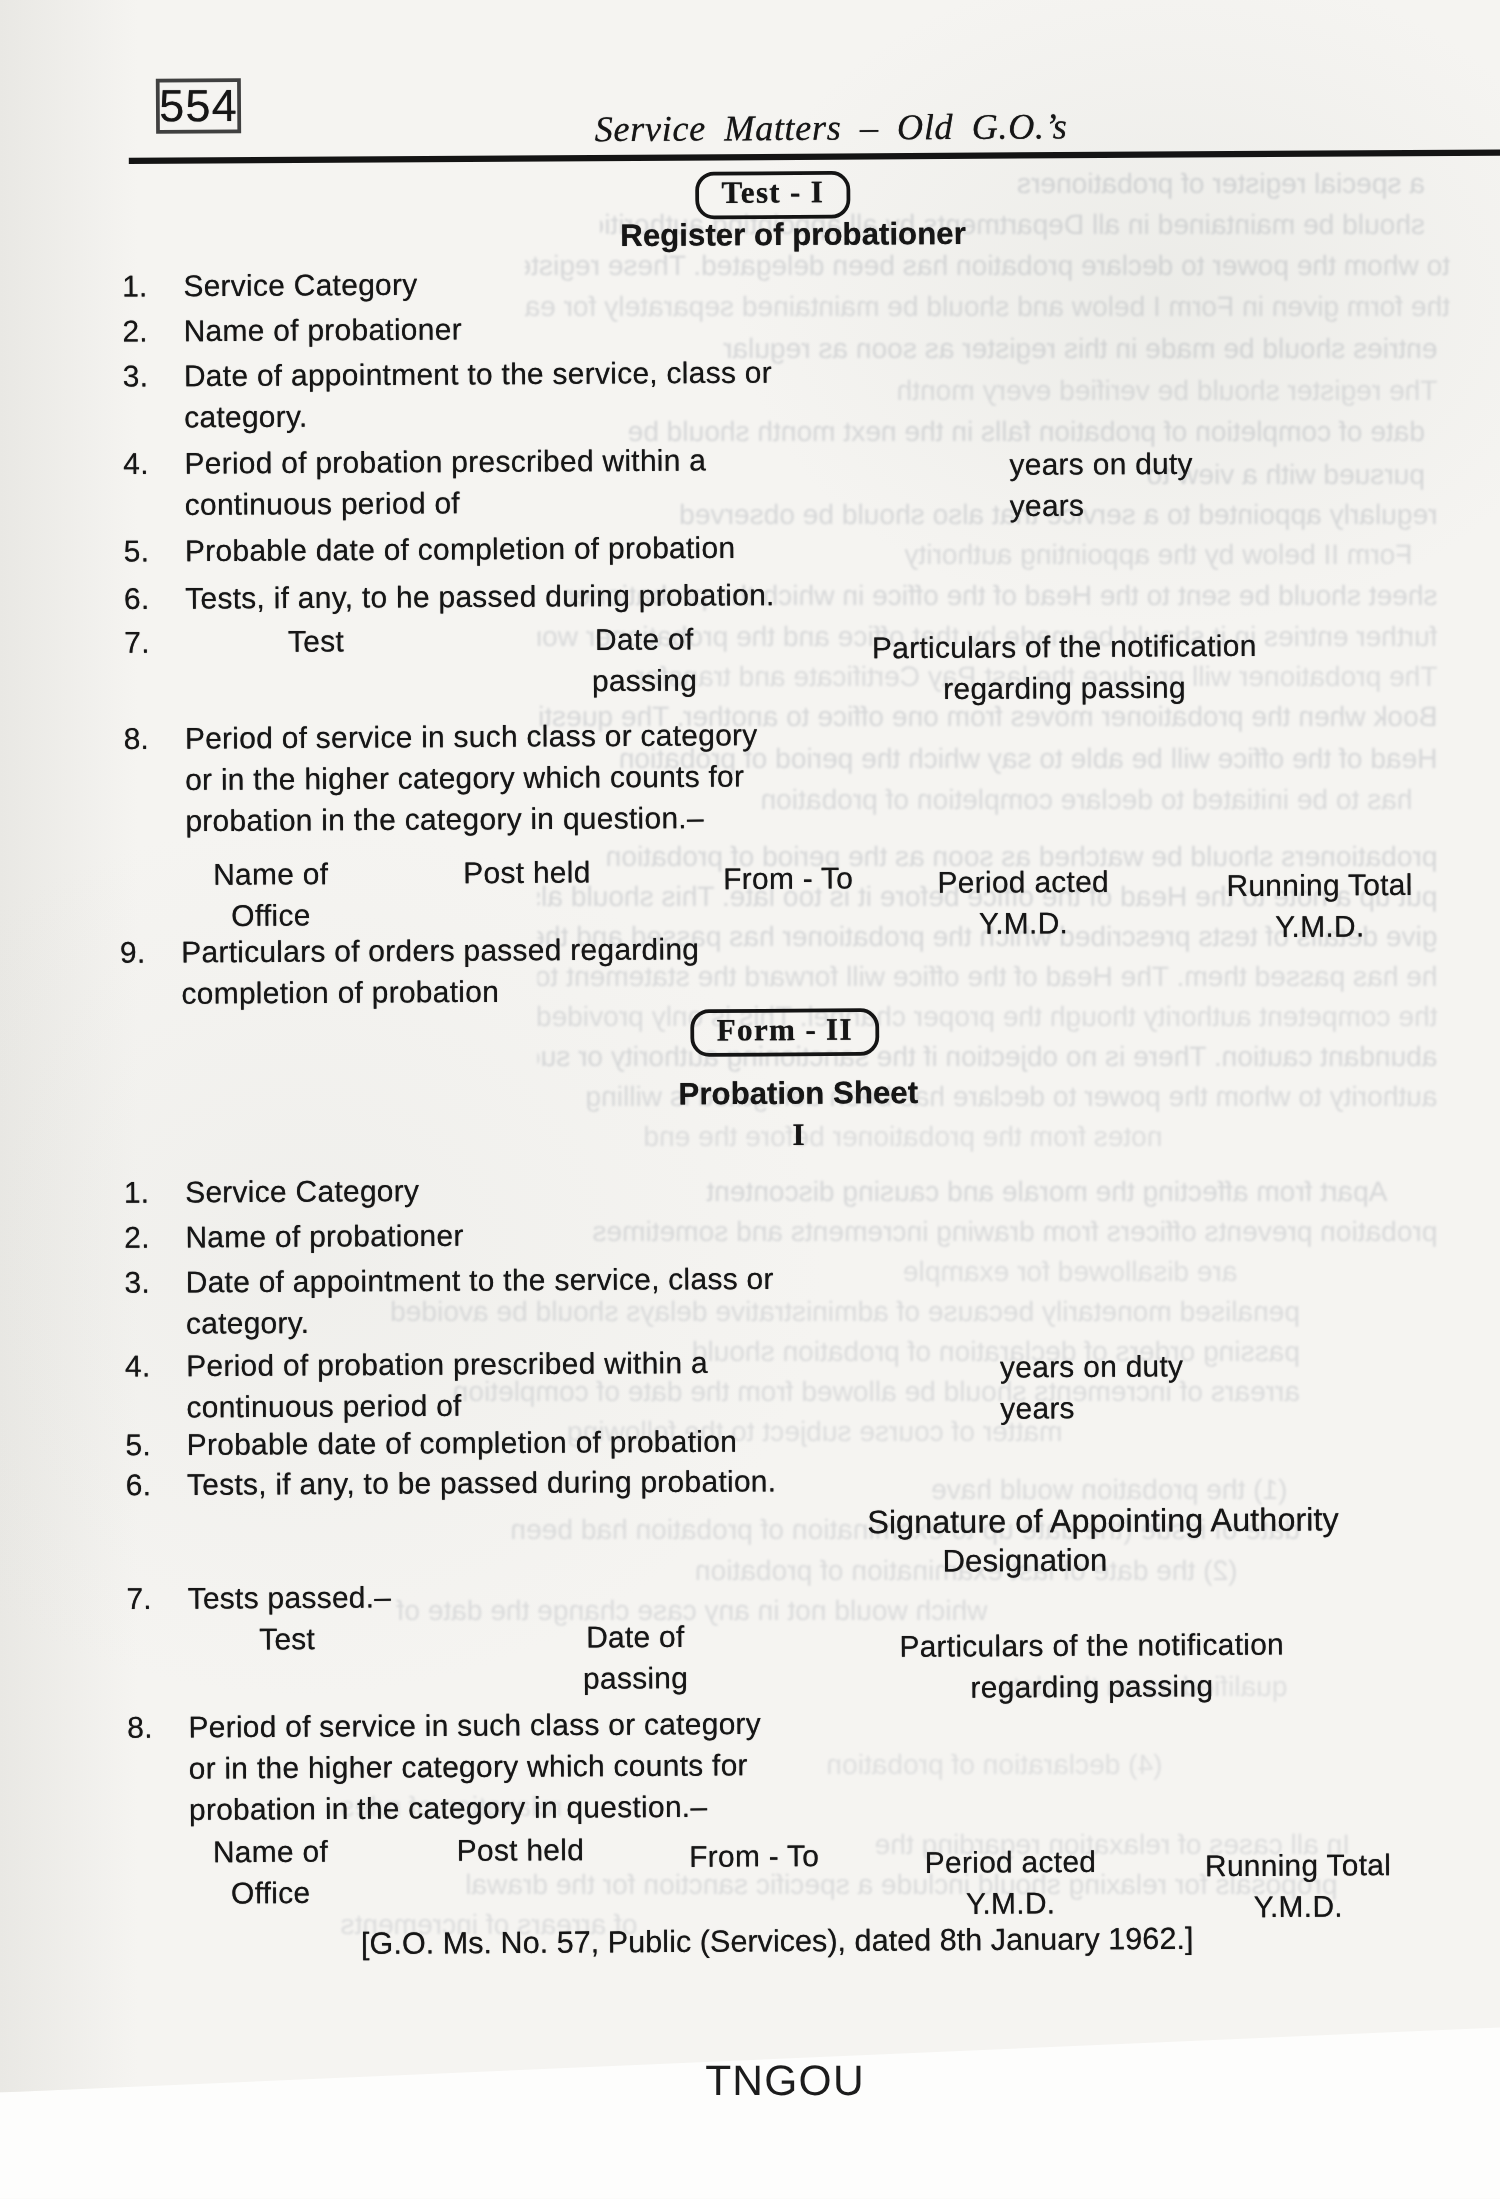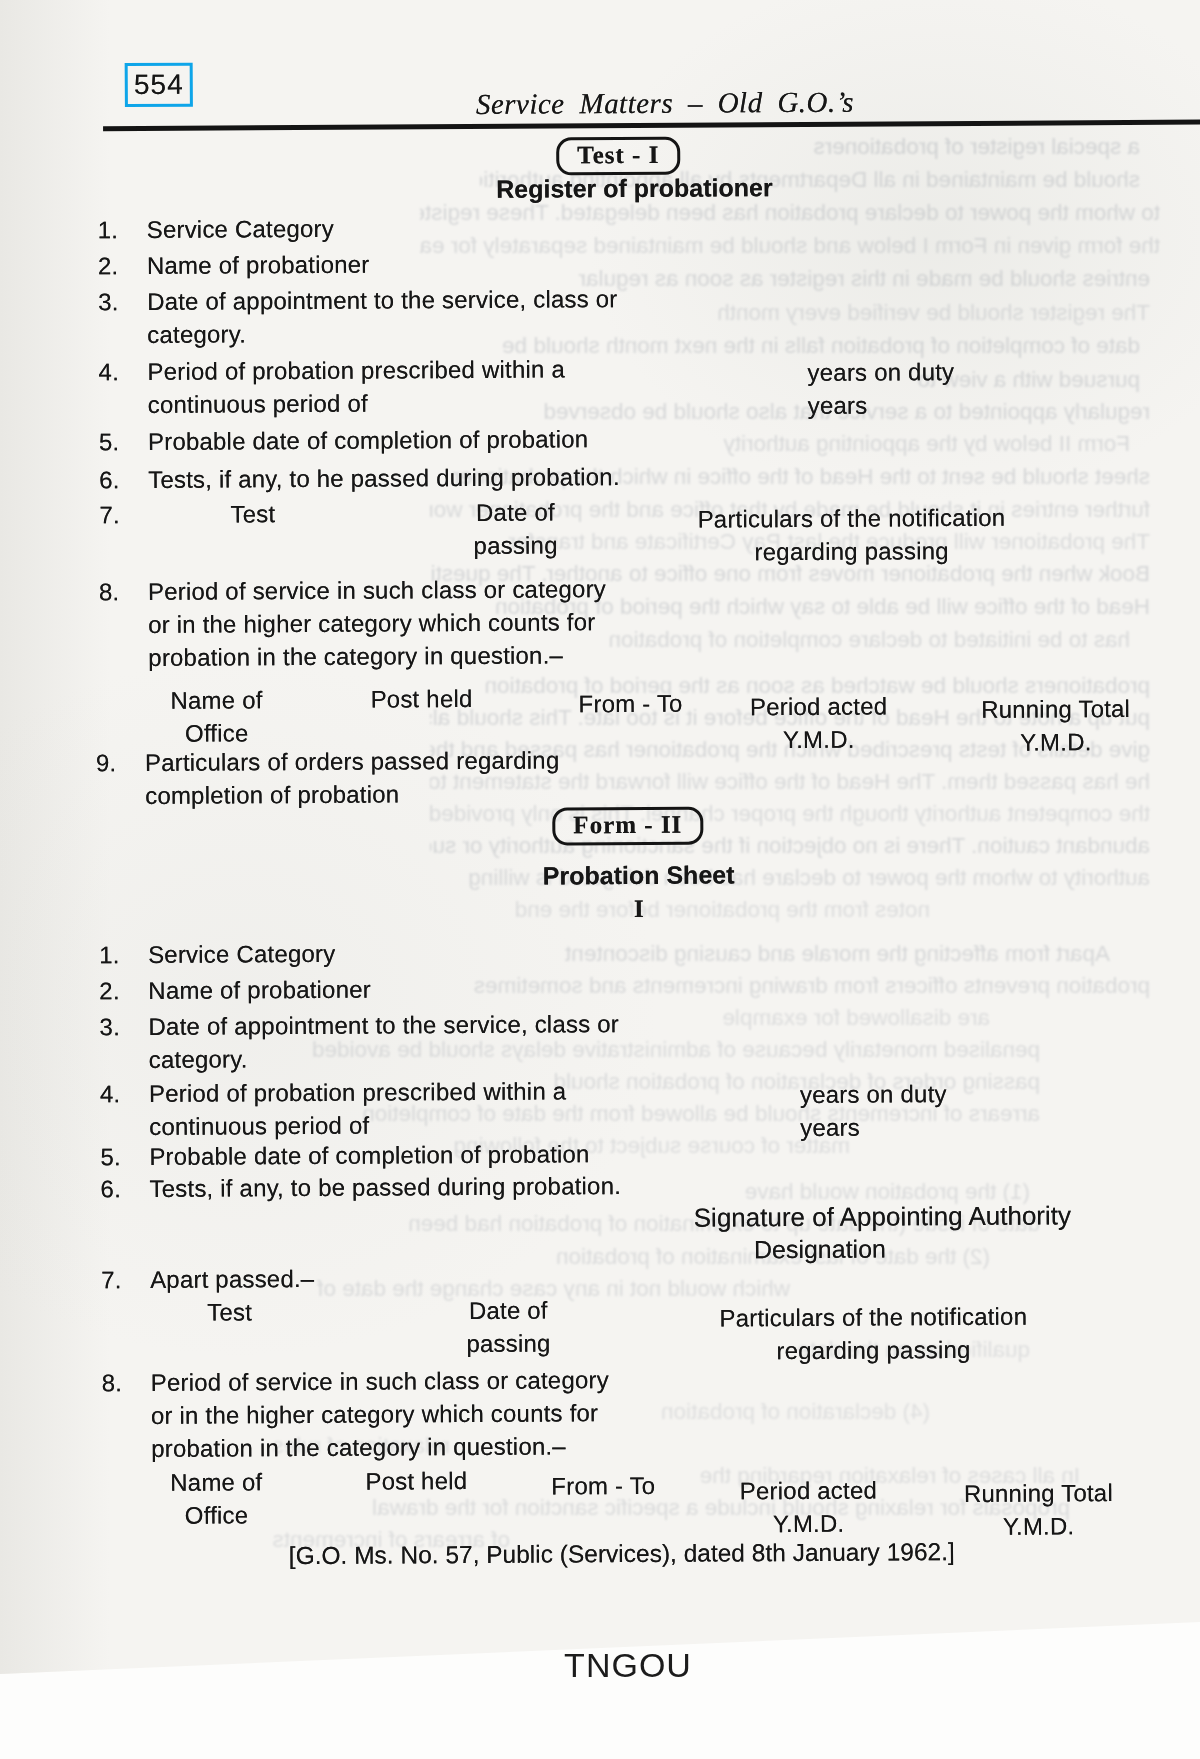--- a/index.html
+++ b/index.html
@@ -28,22 +28,22 @@
   
   #content{
     position:absolute;left:0;top:0;width:1200px;height:1680px;z-index:2;
     transform:rotate(-0.35deg);transform-origin:140px 120px;
     text-shadow:0 0 .6px rgba(10,10,10,.75);
   }
   .abs{position:absolute;}
   .ml{white-space:pre-line;}
   #page-number-box{
     left:125px;top:63px;width:62px;height:38px;
-    border:3px solid #0ea5e9;display:flex;align-items:center;justify-content:center;
-    font-size:28px;letter-spacing:1px;
+    border:3px solid #404040;display:flex;align-items:center;justify-content:center;
+    font-size:36px;letter-spacing:1px;
   }
   #header-title{
     left:360px;top:90px;width:610px;text-align:center;
     font-family:"Liberation Serif",serif;font-style:italic;font-size:29px;
     word-spacing:7px;letter-spacing:.5px;
   }
   #header-rule{left:103px;top:126px;width:1097px;height:5px;background:#141414;}
   .form-badge{
     border:3px solid #141414;border-radius:15px;padding:1px 18px 3px 18px;
     font-family:"Liberation Serif",serif;font-weight:700;font-size:25px;
@@ -218,21 +218,21 @@
   <div class="abs list-item txt" style="left:94px;top:1172px;width:640px;">
     <span class="li-num">6.</span>
     <span class="li-text ml">Tests, if any, to be passed during probation.</span>
   </div>
 
   <div id="signature-line" class="abs" style="left:687px;top:1206px;">Signature of Appointing Authority</div>
   <div id="designation-line" class="abs" style="left:713px;top:1239px;">Designation</div>
 
   <div class="abs list-item txt" style="left:94px;top:1263px;width:400px;">
     <span class="li-num">7.</span>
-    <span class="li-text ml">Apart passed.–</span>
+    <span class="li-text ml">Tests passed.–</span>
   </div>
   <div class="abs txt" style="left:200px;top:1296px;">Test</div>
   <div class="abs txt ml col-center" style="left:421px;top:1296px;width:160px;">Date of
 passing</div>
   <div class="abs txt ml col-center" style="left:691px;top:1305px;width:350px;">Particulars of the notification
 regarding passing</div>
 
   <div class="abs list-item txt" style="left:94px;top:1366px;width:640px;">
     <span class="li-num">8.</span>
     <span class="li-text ml">Period of service in such class or category

